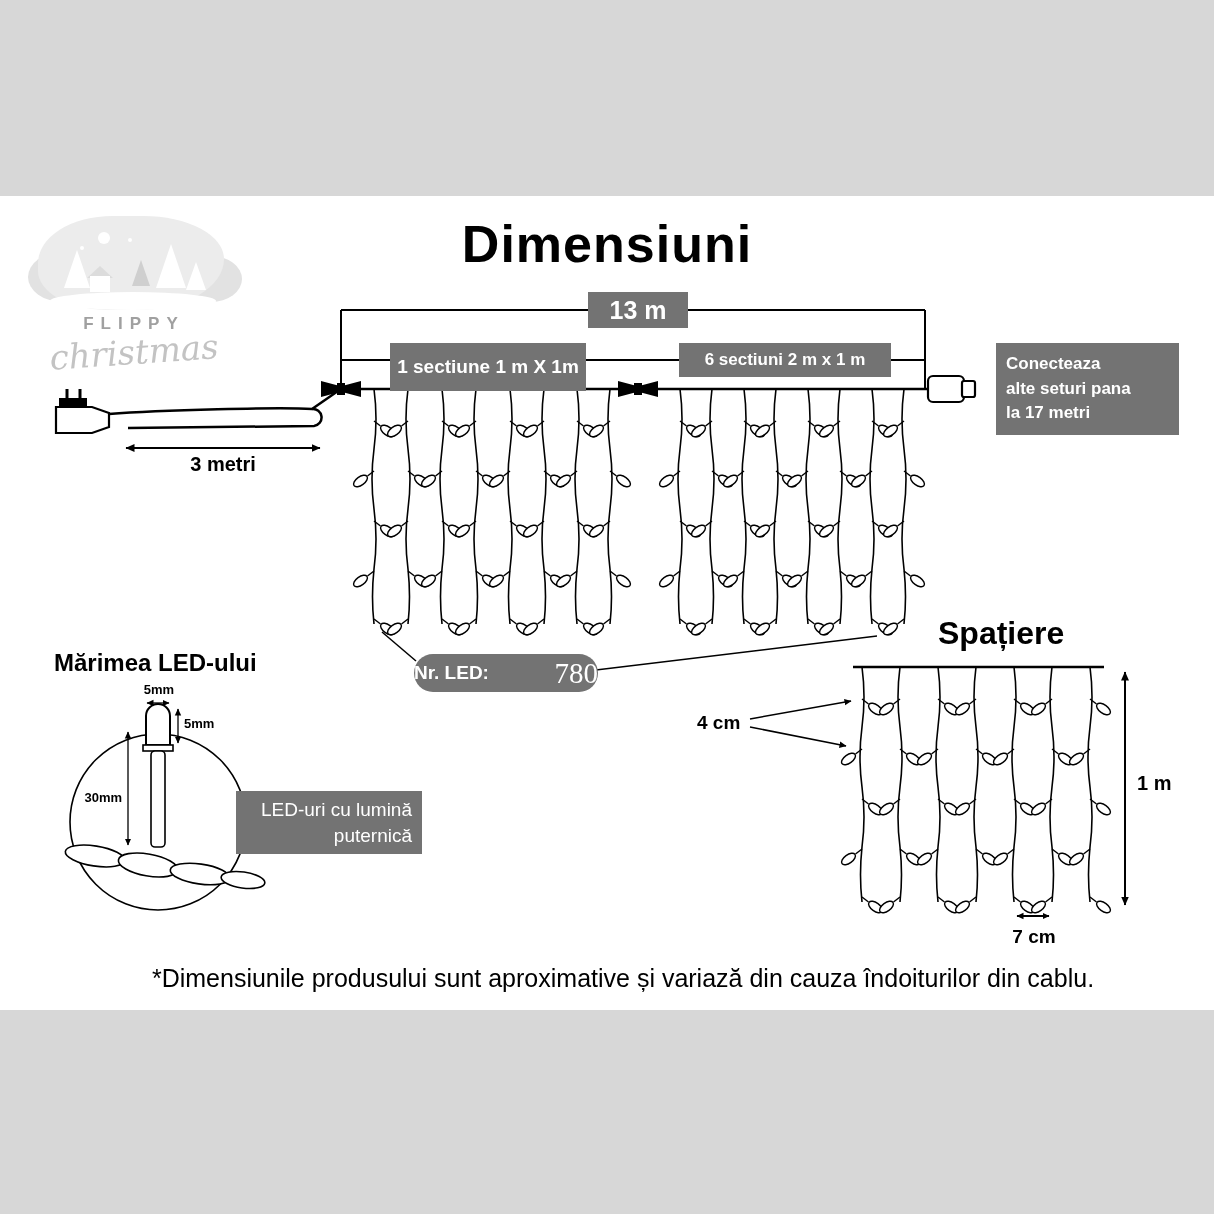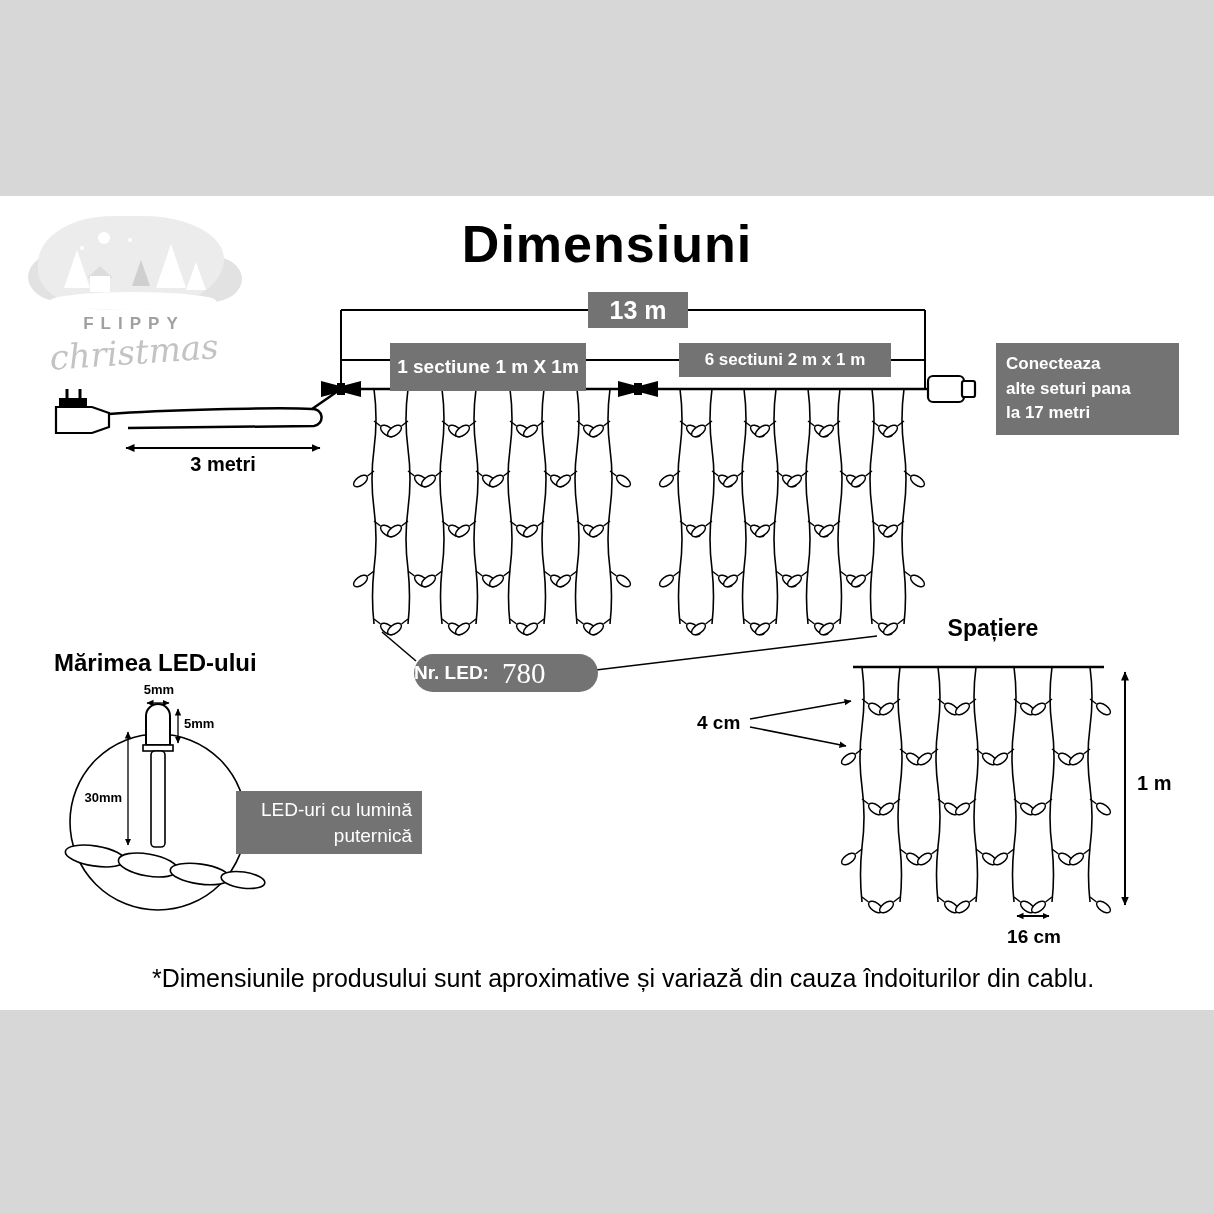--- a/index.html
+++ b/index.html
@@ -9,26 +9,26 @@
   .band.top{top:0;height:196px;}
   .band.bottom{top:1010px;height:204px;}
   .lay{position:absolute;z-index:2;}
   .title{left:0;width:1214px;top:214px;text-align:center;font-size:52px;font-weight:700;letter-spacing:1px;}
   .bbox{position:absolute;z-index:2;background:#737373;color:#fff;font-weight:700;}
   .cbox{display:flex;align-items:center;justify-content:center;}
   .box13{left:588px;top:292px;width:100px;height:36px;font-size:25px;}
   .sec1{left:390px;top:343px;width:196px;height:48px;font-size:19px;}
   .sec2{left:679px;top:343px;width:212px;height:34px;font-size:17px;}
   .connect{left:996px;top:343px;width:163px;padding:9px 10px;font-size:17px;line-height:1.45;}
-  .nrled{left:414px;top:654px;width:184px;height:38px;display:flex;align-items:center;justify-content:flex-start;gap:13px;border-radius:19px;}
+  .nrled{left:414px;top:654px;width:184px;height:38px;display:flex;align-items:center;justify-content:space-between;gap:13px;border-radius:19px;}
   .nrled .nl{font-size:19px;font-weight:700;}
   .nrled .nv{font-size:29px;font-weight:400;font-family:"Liberation Serif",serif;}
   .lednote{left:236px;top:791px;width:166px;padding:6px 10px;font-size:19px;font-weight:400;line-height:1.35;text-align:right;}
   .m3{left:150px;top:453px;width:146px;text-align:center;font-size:20px;font-weight:700;}
-  .spatiere{left:938px;top:615px;width:110px;text-align:center;font-size:23px;font-weight:600;}
+  .spatiere{left:938px;top:615px;width:110px;text-align:center;font-size:32px;font-weight:600;}
   .cm9{left:697px;top:712px;font-size:19px;font-weight:700;}
   .m1l{left:1137px;top:772px;font-size:20px;font-weight:700;}
   .cm16{left:999px;top:926px;width:70px;text-align:center;font-size:19px;font-weight:700;}
   .marimea{left:54px;top:649px;font-size:24px;font-weight:600;}
   .mm{font-size:13px;font-weight:700;}
   .mm5w{left:138px;top:682px;width:42px;text-align:center;}
   .mm5h{left:184px;top:716px;}
   .mm30{left:76px;top:790px;width:46px;text-align:right;}
   .footnote{left:16px;width:1214px;top:964px;text-align:center;font-size:25px;}
   svg.art{position:absolute;left:0;top:0;z-index:1;}
@@ -225,21 +225,21 @@
 
   <div class="bbox lednote">
     <div>LED-uri cu lumină</div>
     <div>puternică</div>
   </div>
 
   <div class="lay m3">3 metri</div>
   <div class="lay spatiere">Spațiere</div>
   <div class="lay cm9">4 cm</div>
   <div class="lay m1l">1 m</div>
-  <div class="lay cm16">16 cm</div>
+  <div class="lay cm16">7 cm</div>
 
   <div class="lay marimea">Mărimea LED-ului</div>
   <div class="lay mm mm5w">5mm</div>
   <div class="lay mm mm5h">5mm</div>
   <div class="lay mm mm30">30mm</div>
 
   <div class="lay footnote">*Dimensiunile produsului sunt aproximative și variază din cauza îndoiturilor din cablu.</div>
 </div>
 
 </body></html>

